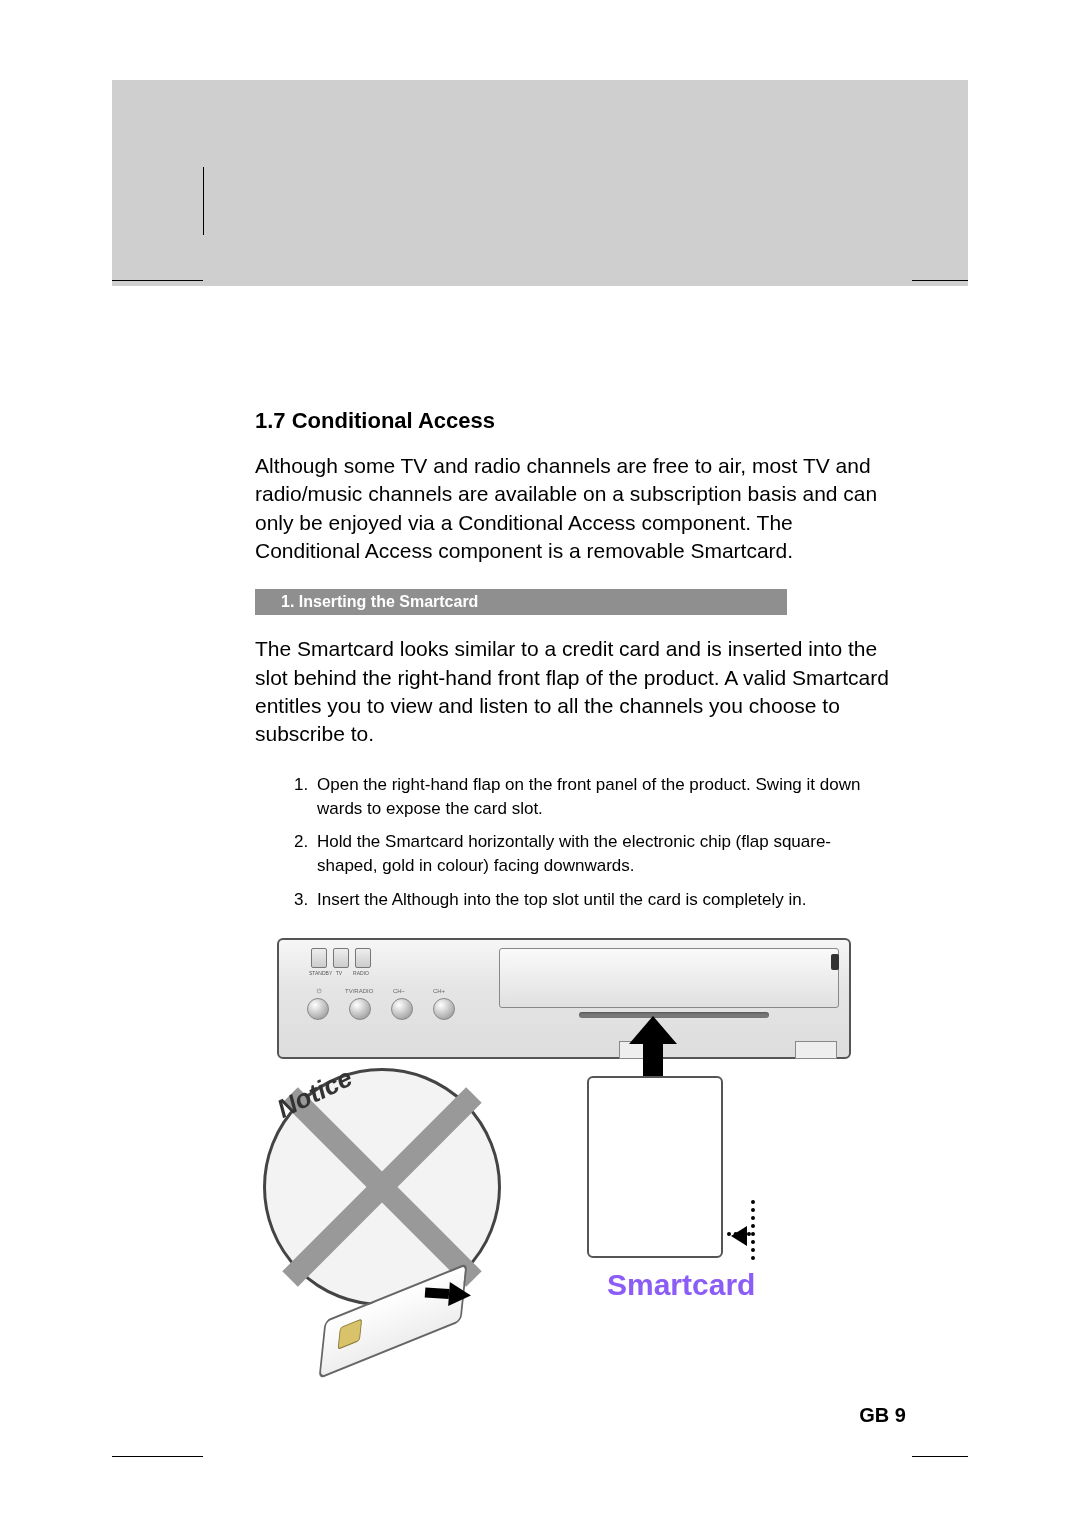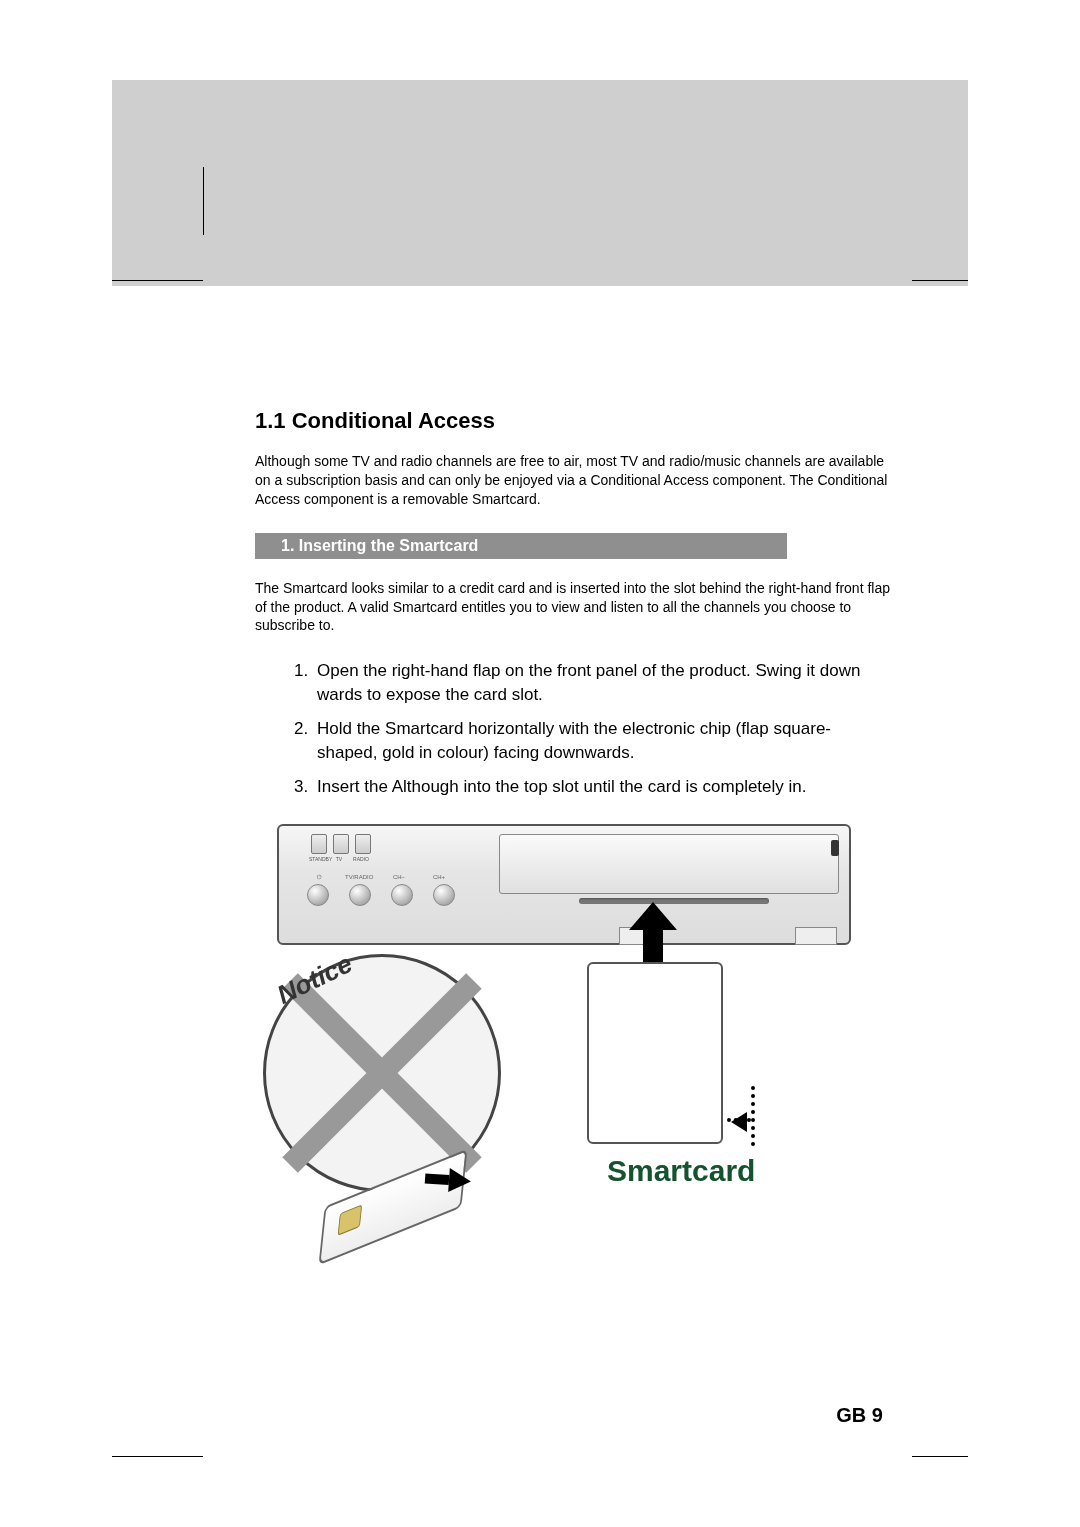--- a/index.html
+++ b/index.html
@@ -53,21 +53,21 @@
     left: 255px;
     top: 408px;
     width: 636px;
   }
   .h1 {
     font-size: 22px;
     font-weight: bold;
     margin: 0 0 18px 0;
   }
   .para {
-    font-size: 14px;
+    font-size: 21px;
     line-height: 1.35;
     margin: 0 0 24px 0;
   }
   .subhead-bar {
     background: #8f8f8f;
     color: #fff;
     font-weight: bold;
     font-size: 16px;
     padding: 4px 26px;
     width: 480px;
@@ -153,21 +153,21 @@
     position:absolute; left:332px; top:138px;
     width:132px; height:178px;
     border:2px solid #555; border-radius:6px; background:#fff;
   }
   .card .slide-arrow { position:absolute; right:-26px; bottom:10px; }
   .slide-arrow .sh-head { width:0;height:0;border-top:10px solid transparent;border-bottom:10px solid transparent;border-right:16px solid #000; display:inline-block; vertical-align:middle;}
   .dots-v { position:absolute; right:-34px; bottom:-4px; width:0; height:60px; border-right:4px dotted #000; }
   .dots-h { position:absolute; right:-30px; bottom:20px; width:24px; height:0; border-top:4px dotted #000; }
   .smartcard-label {
     position:absolute; left:352px; top:330px;
-    font-size:30px; font-weight:bold; color:#14532d;
+    font-size:30px; font-weight:bold; color:#8b5cf6;
   }
   .notice-circle {
     position:absolute; left:8px; top:130px;
     width:232px; height:232px;
     border:3px solid #444; border-radius:50%;
     background:#f3f3f3;
   }
   .notice-text {
     position:absolute; transform:rotate(-26deg);
     left:20px; top:140px;
@@ -180,39 +180,39 @@
     position:absolute; left:50px; top:224px; width:150px; height:48px;
     transform: rotate(-22deg) skewX(-28deg);
     border:2px solid #666; border-radius:6px; background:linear-gradient(#fff,#eee);
   }
   .wrong-card .chip { position:absolute; left:16px; top:10px; width:22px; height:18px; background:#d9c36a; border:1px solid #8a7a3a; border-radius:3px; }
   .wrong-arrow { position:absolute; left:170px; top:200px; transform:rotate(94deg); }
   .wrong-arrow .wah { width:0;height:0;border-left:12px solid transparent;border-right:12px solid transparent;border-bottom:22px solid #000;}
   .wrong-arrow .was { width:10px;height:24px;background:#000;margin-left:7px;}
   .page-num {
     position: absolute;
-    right: 197px;
+    right: 174px;
     top: 1404px;
     font-size: 20px;
     font-weight: bold;
   }
   .crop-bl { position:absolute; left:112px; top:1456px; width:91px; height:0; border-top:1px solid #000; }
   .crop-br { position:absolute; left:912px; top:1456px; width:56px; height:0; border-top:1px solid #000; }
 </style>
 </head>
 <body>
 
 <div class="page">
   <div class="header-bar"></div>
   <div class="crop-top-left-v"></div>
   <div class="crop-top-left-h"></div>
   <div class="crop-top-right-h"></div>
 
   <div class="content">
-    <h2 class="h1">1.1 Conditional Access</h2>
+    <h2 class="h1">1.7 Conditional Access</h2>
     <p class="para">Although some TV and radio channels are free to air, most TV and radio/music channels are available on a subscription basis and can only be enjoyed via a Conditional Access component. The Conditional Access component is a removable Smartcard.</p>
 
     <div class="subhead-bar">1. Inserting the Smartcard</div>
 
     <p class="para" style="">The Smartcard looks similar to a credit card and is inserted into the slot behind the right-hand front flap of the product. A valid Smartcard entitles you to view and listen to all the channels you choose to subscribe to.</p>
 
     <ol class="steps">
       <li>Open the right-hand flap on the front panel of the product. Swing it down wards to expose the card slot.</li>
       <li>Hold the Smartcard horizontally with the electronic chip (flap square-shaped, gold in colour) facing downwards.</li>
       <li>Insert the Although into the top slot until the card is completely in.</li>

